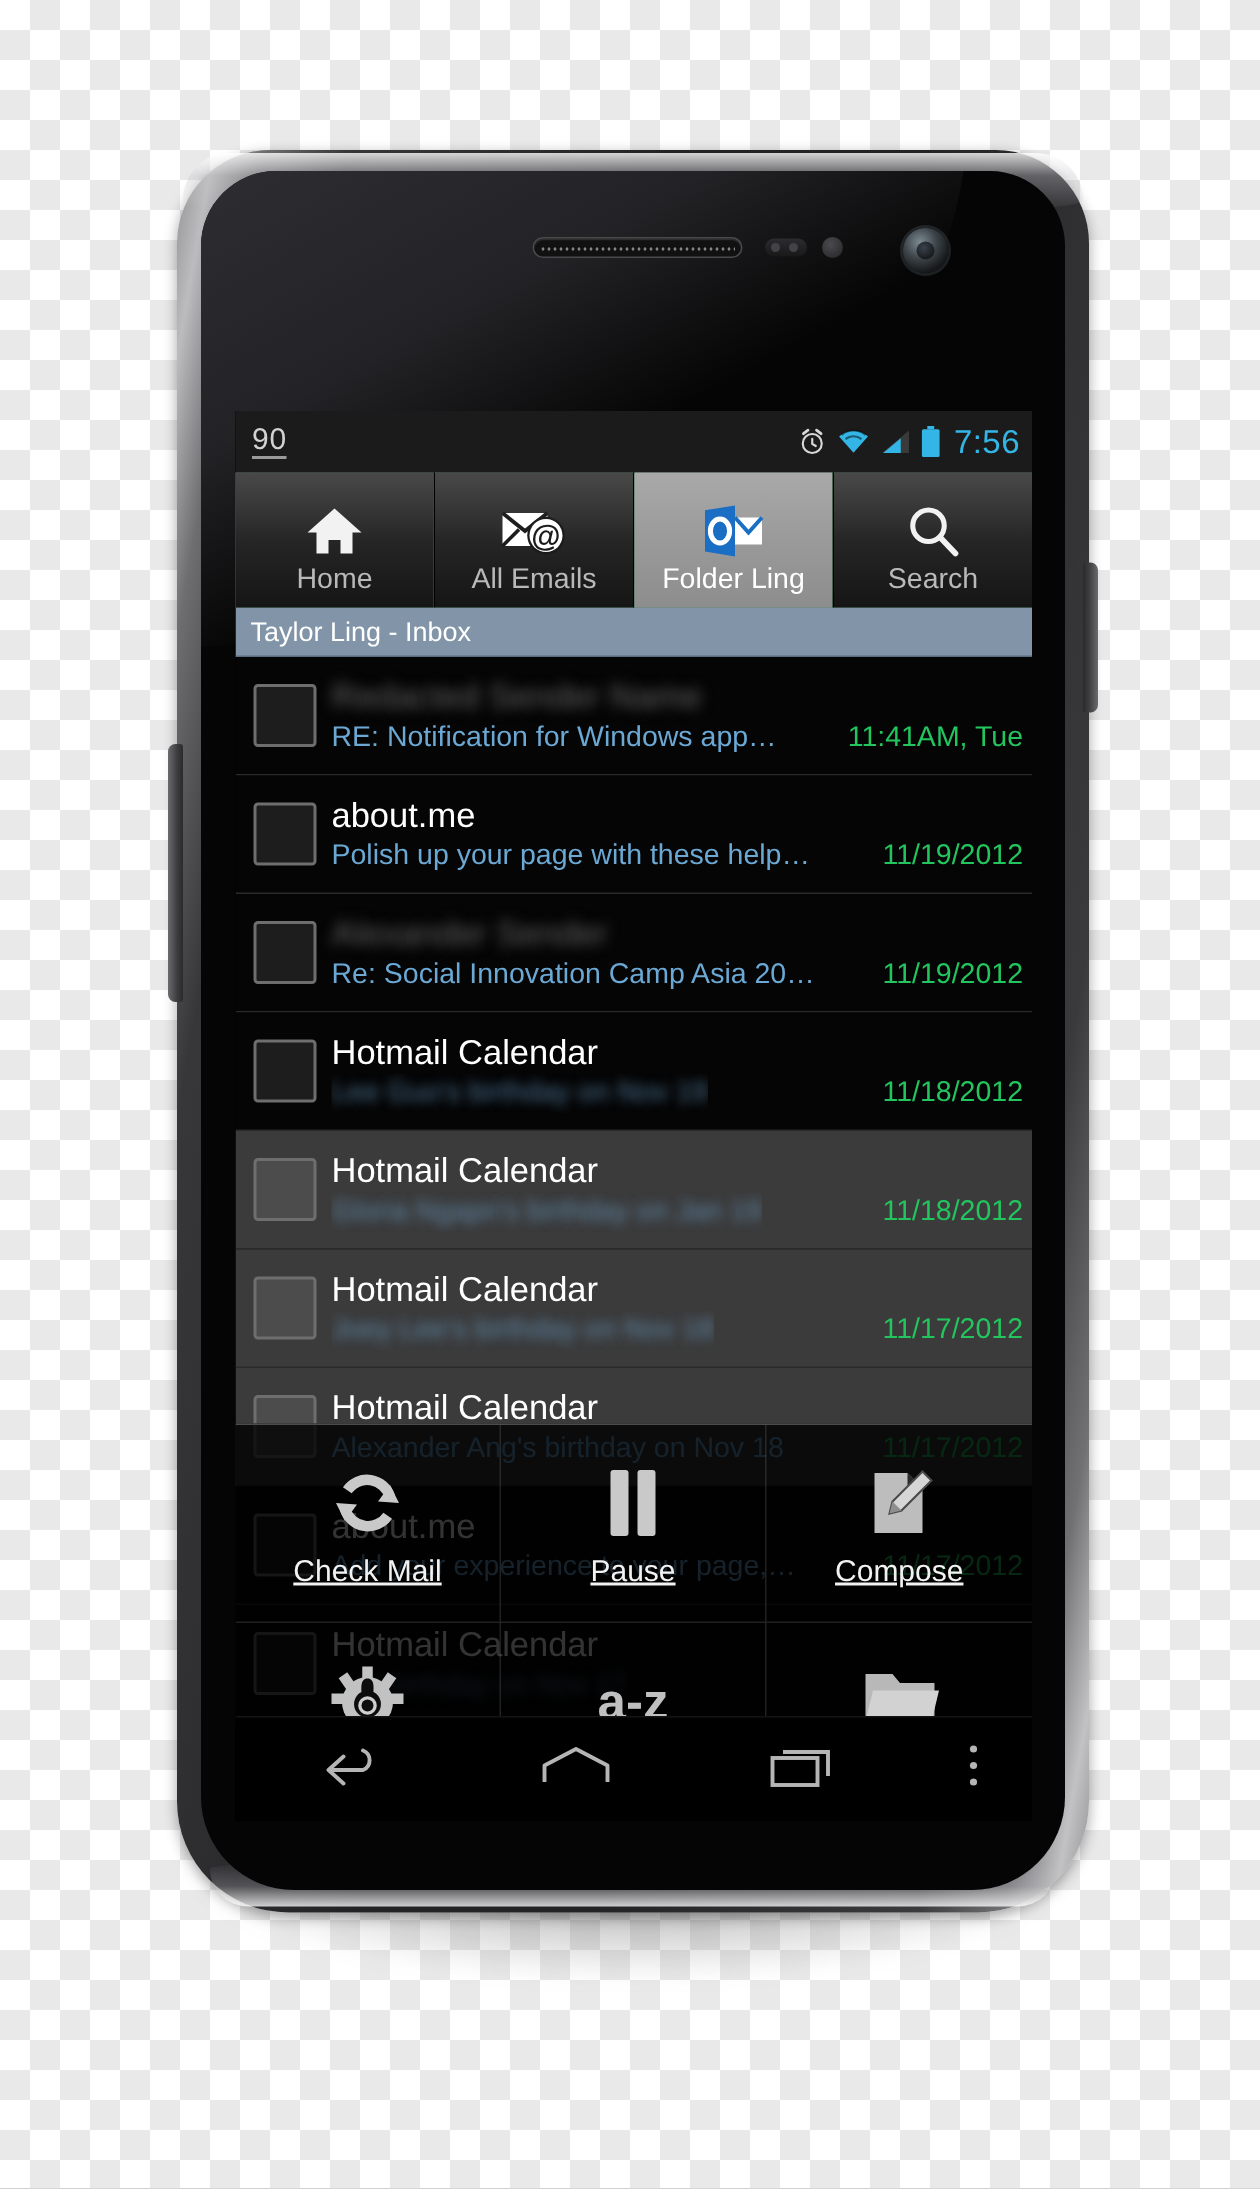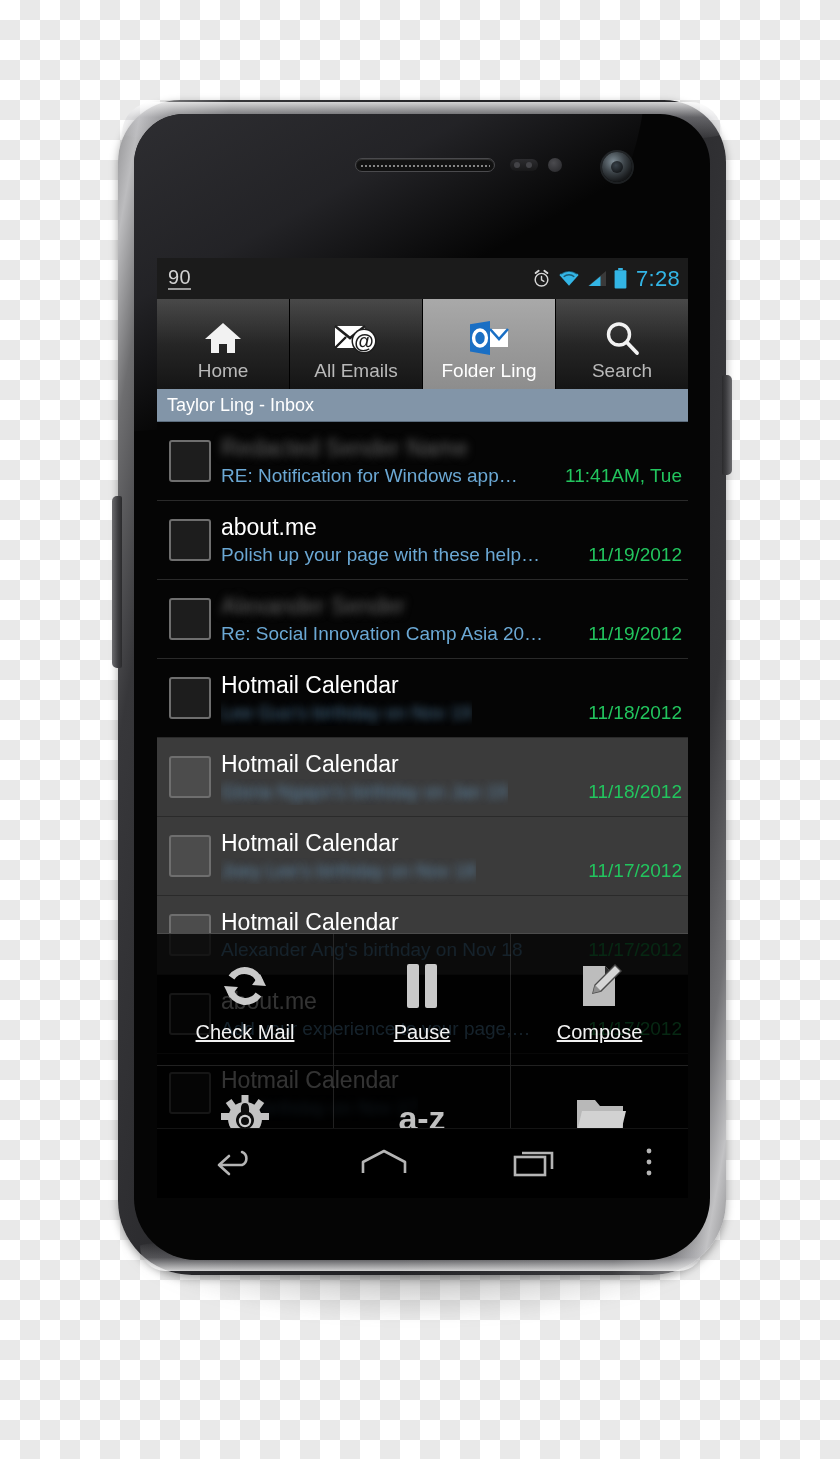--- a/index.html
+++ b/index.html
@@ -98,21 +98,21 @@
     background: linear-gradient(90deg,#6b6b6e,#3d3d40 60%, #2a2a2c);
   }
   .btn-power {
     position: absolute; left: 722px; top: 375px; width: 10px; height: 100px;
     border-radius: 2px 5px 5px 2px;
     background: linear-gradient(270deg,#6b6b6e,#3d3d40 60%, #2a2a2c);
   }
 
   
   .screen {
-    position: absolute; left: 157px; top: 258px; width: 531px; height: 940px;
+    position: absolute; left: 157px; top: 274px; width: 531px; height: 940px;
     background: #000;
     overflow: hidden;
     font-family: "Liberation Sans", sans-serif;
   }
 
   
   .statusbar {
     position: relative; height: 41px; background: #1b1b1b;
     display: flex; align-items: center; justify-content: space-between;
     padding: 0 8px 0 11px;
@@ -265,21 +265,21 @@
             <path d="M19 1 L19 16 L1 16 Z" fill="#3a3a3a"></path>
             <path d="M13.5 6.2 L13.5 16 L1.8 16 Z" fill="#33b5e5"></path>
           </svg>
         </span>
         <span class="ico-batt">
           <svg width="13" height="21" viewBox="0 0 13 21">
             <rect x="4.2" y="0" width="4.6" height="2.2" fill="#33b5e5"></rect>
             <rect x="0.6" y="2.2" width="11.8" height="18.4" rx="1" fill="#33b5e5"></rect>
           </svg>
         </span>
-        <span class="sb-time">7:28</span>
+        <span class="sb-time">7:56</span>
       </div>
     </div>
 
     <div class="tabbar">
 
       <div class="tab">
         <div class="tab-sheen"></div>
         <div class="tab-icon">
           <svg width="38" height="34" viewBox="0 0 38 34">
             <path d="M19 2 L37 18 L31 18 L31 32 L23 32 L23 23 L15 23 L15 32 L7 32 L7 18 L1 18 Z" fill="#f2f2f2"></path>

